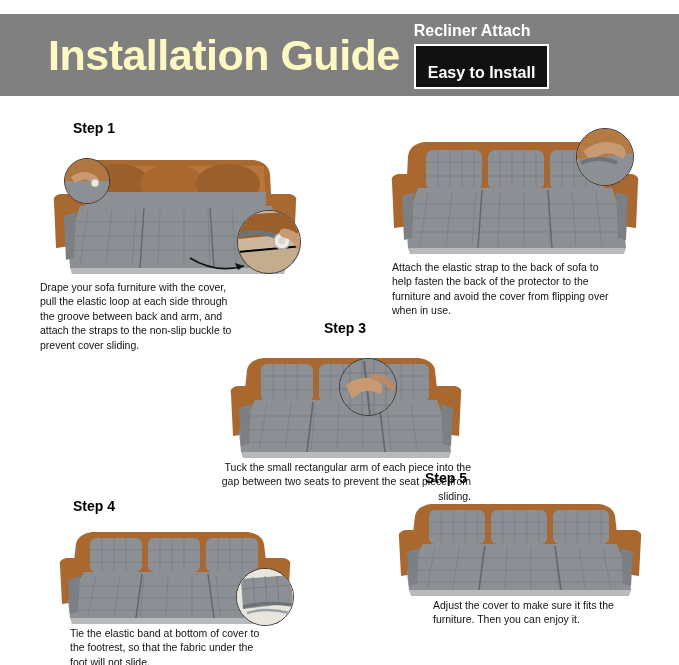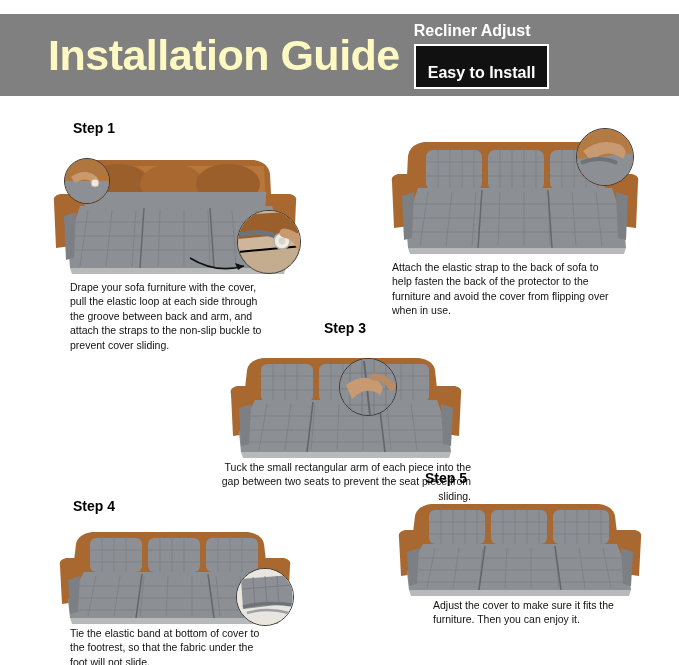--- a/index.html
+++ b/index.html
@@ -92,21 +92,21 @@
     overflow: hidden;
     background: #cbb59a;
   }
 </style>
 </head>
 <body>
 
 <div class="header">
   <div class="header-title">Installation Guide</div>
   <div class="header-right">
-    <div class="header-sub">Recliner Adjust</div>
+    <div class="header-sub">Recliner Attach</div>
     <div class="header-badge">Easy to Install</div>
   </div>
 </div>
 
 <div class="step" style="left:40px; top:120px; width:270px;">
   <div class="step-label" style="margin-left:33px;">Step 1</div>
 
   <div class="sofa" style="height:140px;">
     <svg width="270" height="140" viewBox="0 0 270 140">
 
@@ -161,21 +161,21 @@
         <path d="M0 40 L64 34 L64 64 L0 64 Z" fill="#b9a establecer"></path>
         <path d="M0 42 L64 36 L64 64 L0 64 Z" fill="#c4ac8e"></path>
         <path d="M2 24 Q22 18 40 26" stroke="#6e7378" stroke-width="5" fill="none"></path>
         <circle cx="44" cy="30" r="8" fill="#efece6" stroke="#b5ada0" stroke-width="1.4"></circle>
         <circle cx="44" cy="30" r="3.4" fill="#d9d4ca"></circle>
         <path d="M46 22 Q58 24 62 34" stroke="#c89a72" stroke-width="9" fill="none" stroke-linecap="round"></path>
       </svg>
     </div>
   </div>
 
-  <div class="step-text" style="margin-left:30px; width:200px;">Drape your sofa furniture with the cover, pull the elastic loop at each side through the groove between back and arm, and attach the straps to the non-slip buckle to prevent cover sliding.</div>
+  <div class="step-text" style="width:200px;">Drape your sofa furniture with the cover, pull the elastic loop at each side through the groove between back and arm, and attach the straps to the non-slip buckle to prevent cover sliding.</div>
 </div>
 
 <div class="step" style="left:380px; top:120px; width:270px;">
 
   <div class="sofa" style="height:140px;">
     <svg width="270" height="140" viewBox="0 0 270 140">
 
       <path d="M28 36 Q30 24 44 22 L212 22 Q226 24 228 36 L232 76 L26 76 Z" fill="#a8682f"></path>
 
       <rect x="46" y="30" width="56" height="40" rx="7" fill="#8c8f94"></rect>

